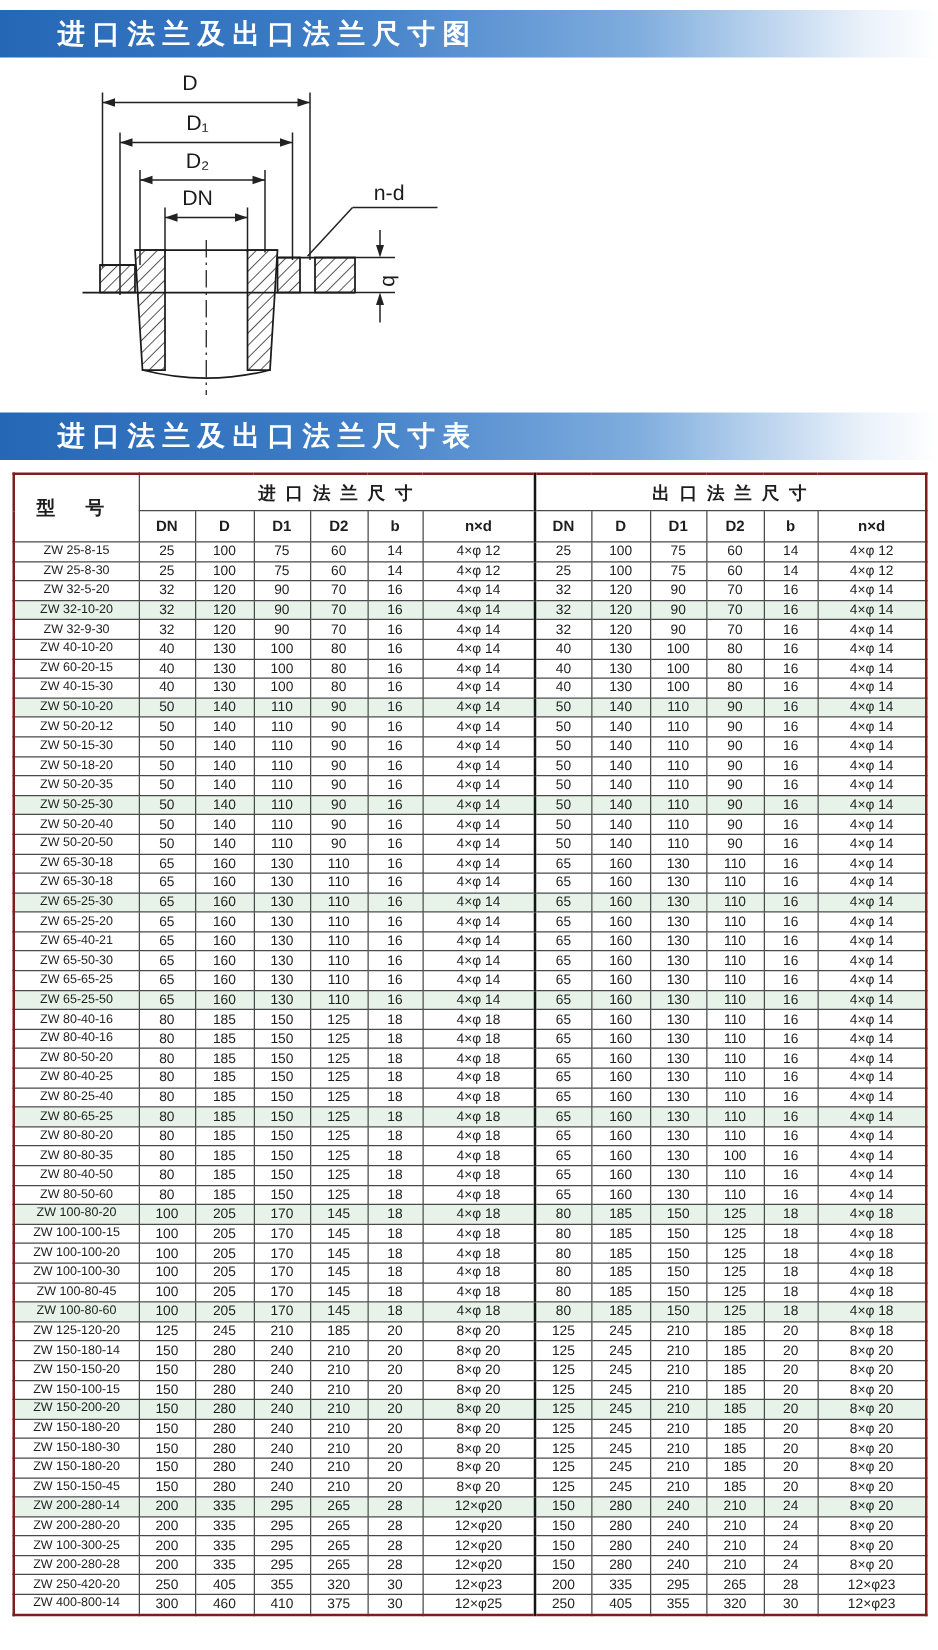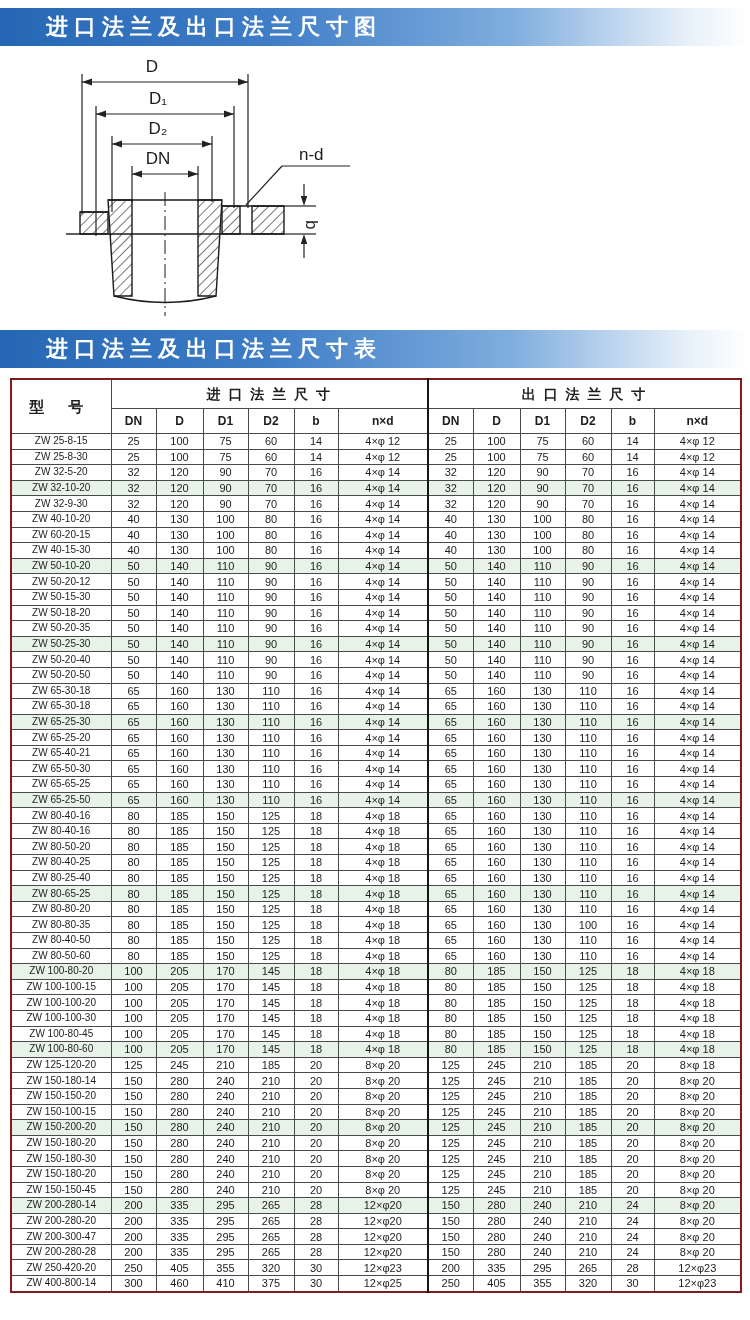--- a/index.html
+++ b/index.html
@@ -900,21 +900,21 @@
           <td>28</td>
           <td>12×φ20</td>
           <td class="sep">150</td>
           <td>280</td>
           <td>240</td>
           <td>210</td>
           <td>24</td>
           <td>8×φ 20</td>
         </tr>
         <tr>
-          <td class="model">ZW 200-300-47</td>
+          <td class="model">ZW 100-300-25</td>
           <td>200</td>
           <td>335</td>
           <td>295</td>
           <td>265</td>
           <td>28</td>
           <td>12×φ20</td>
           <td class="sep">150</td>
           <td>280</td>
           <td>240</td>
           <td>210</td>

